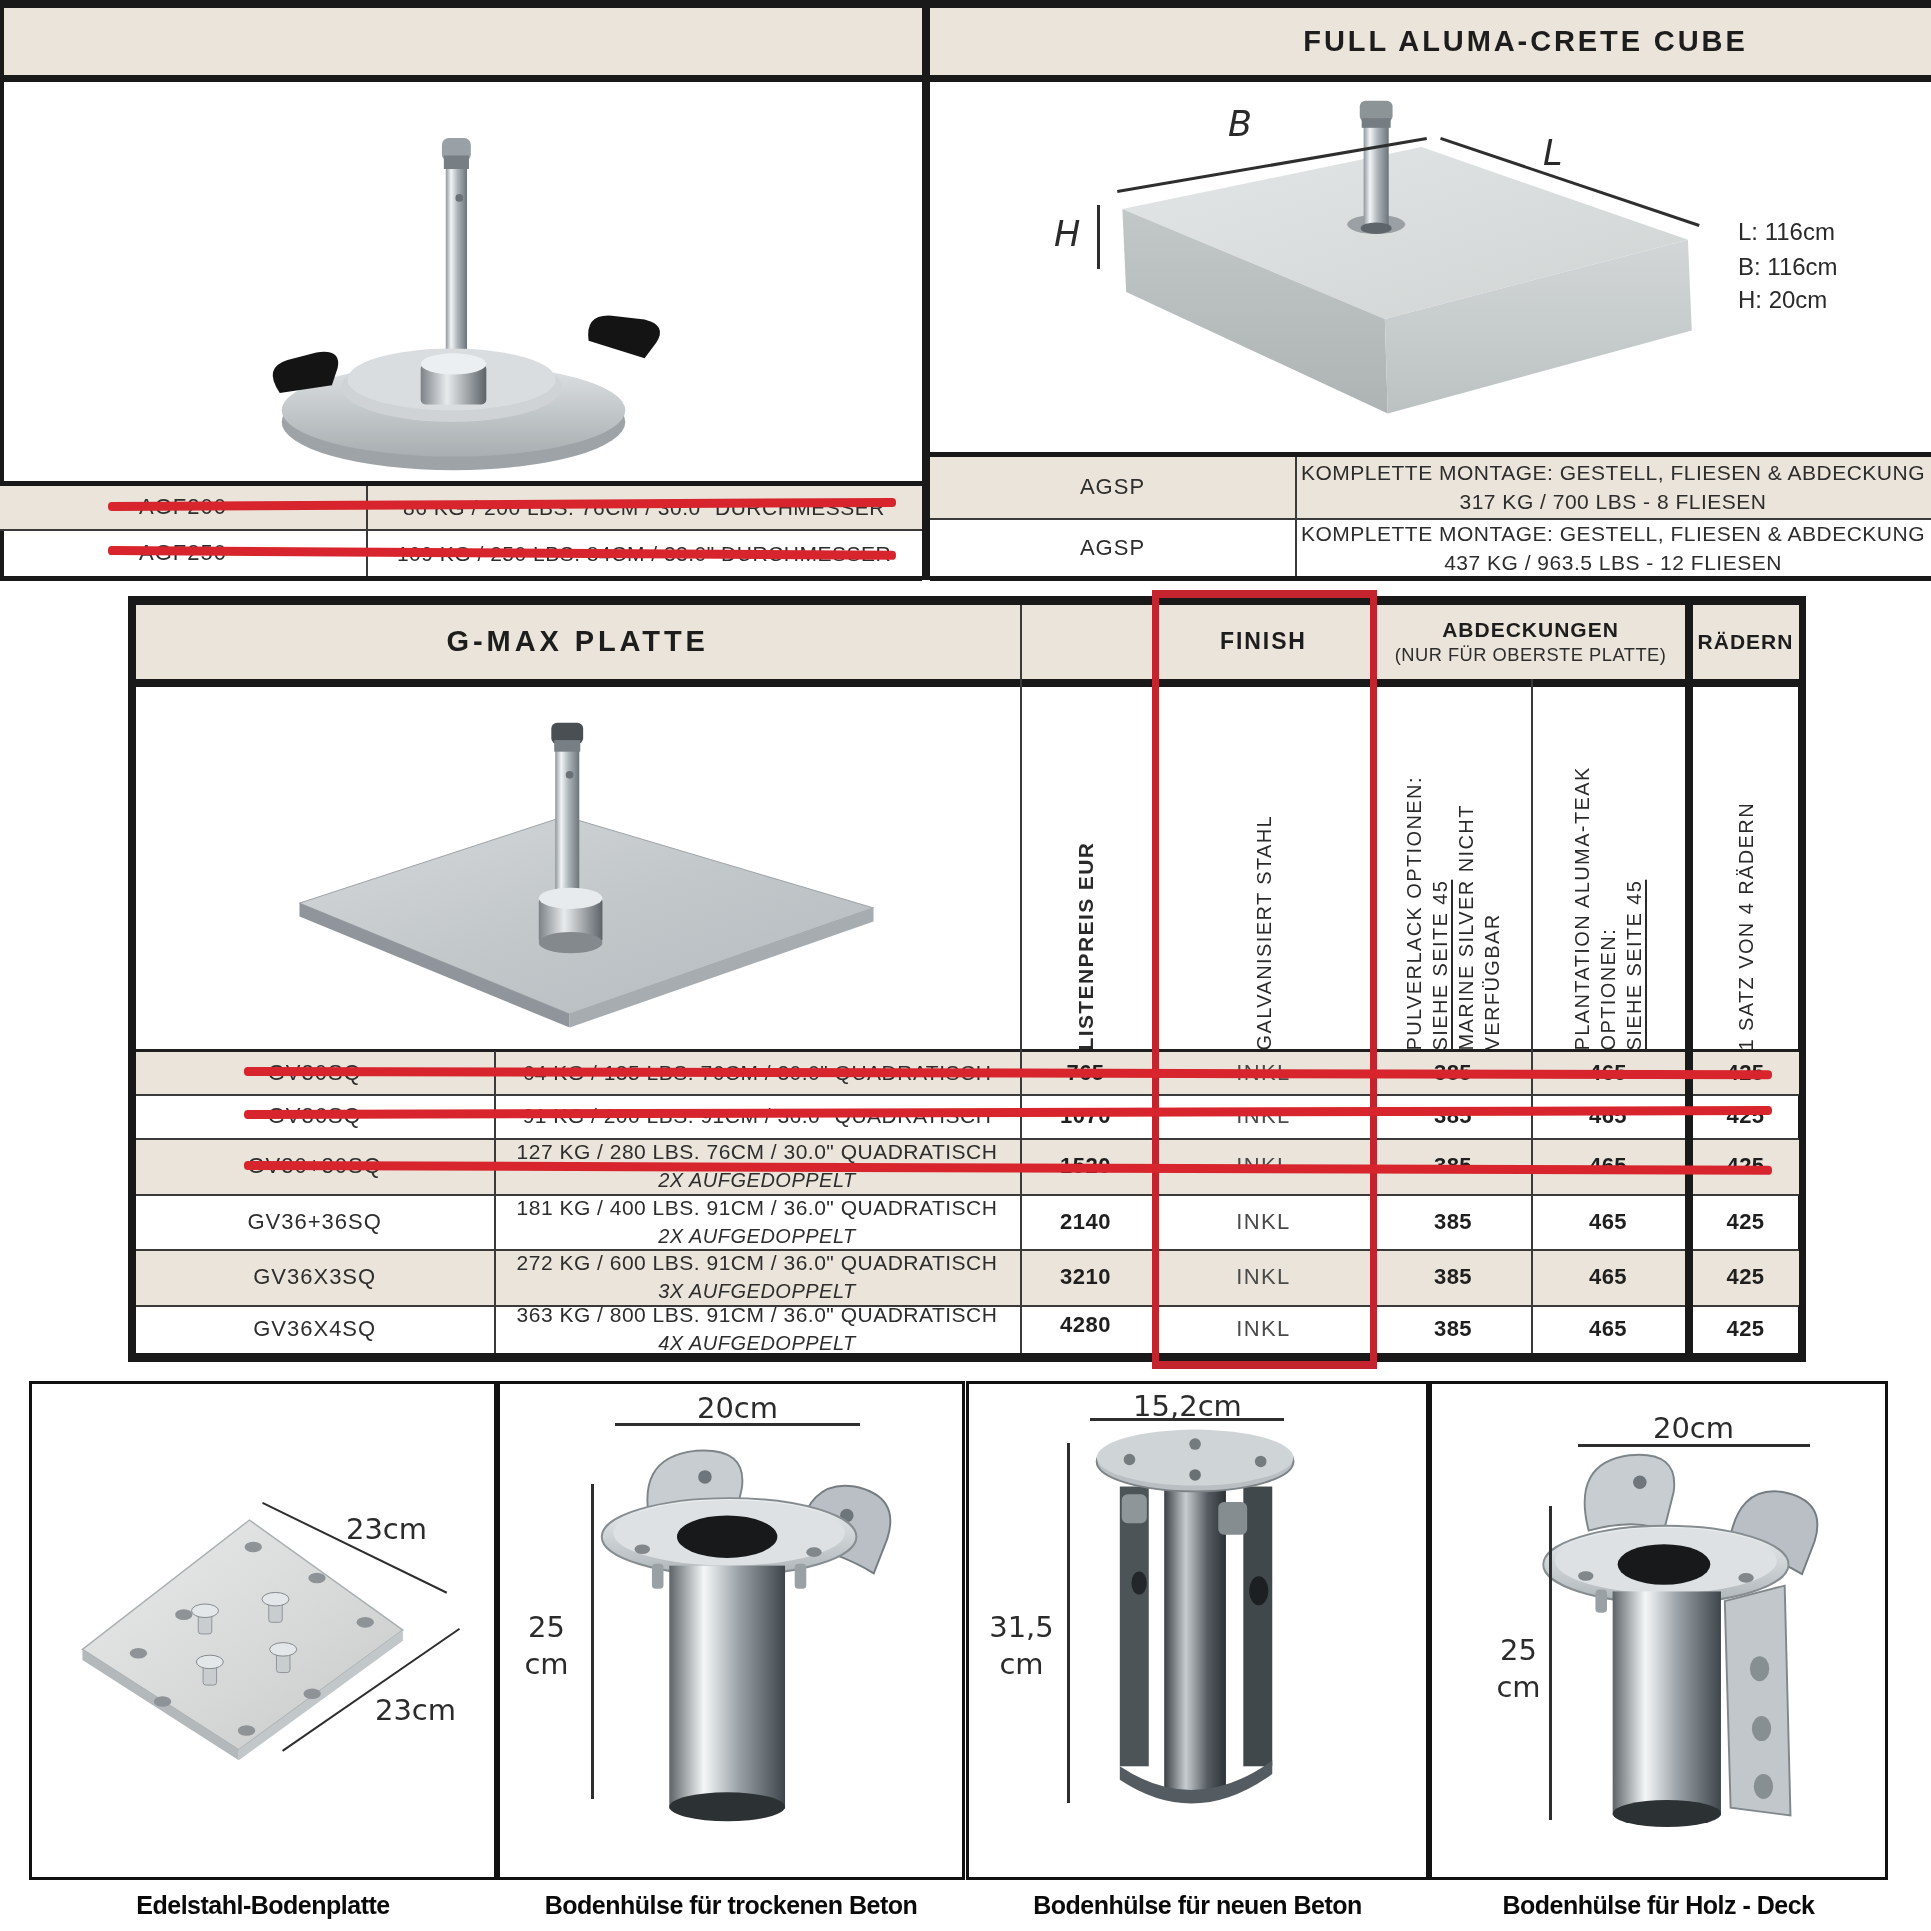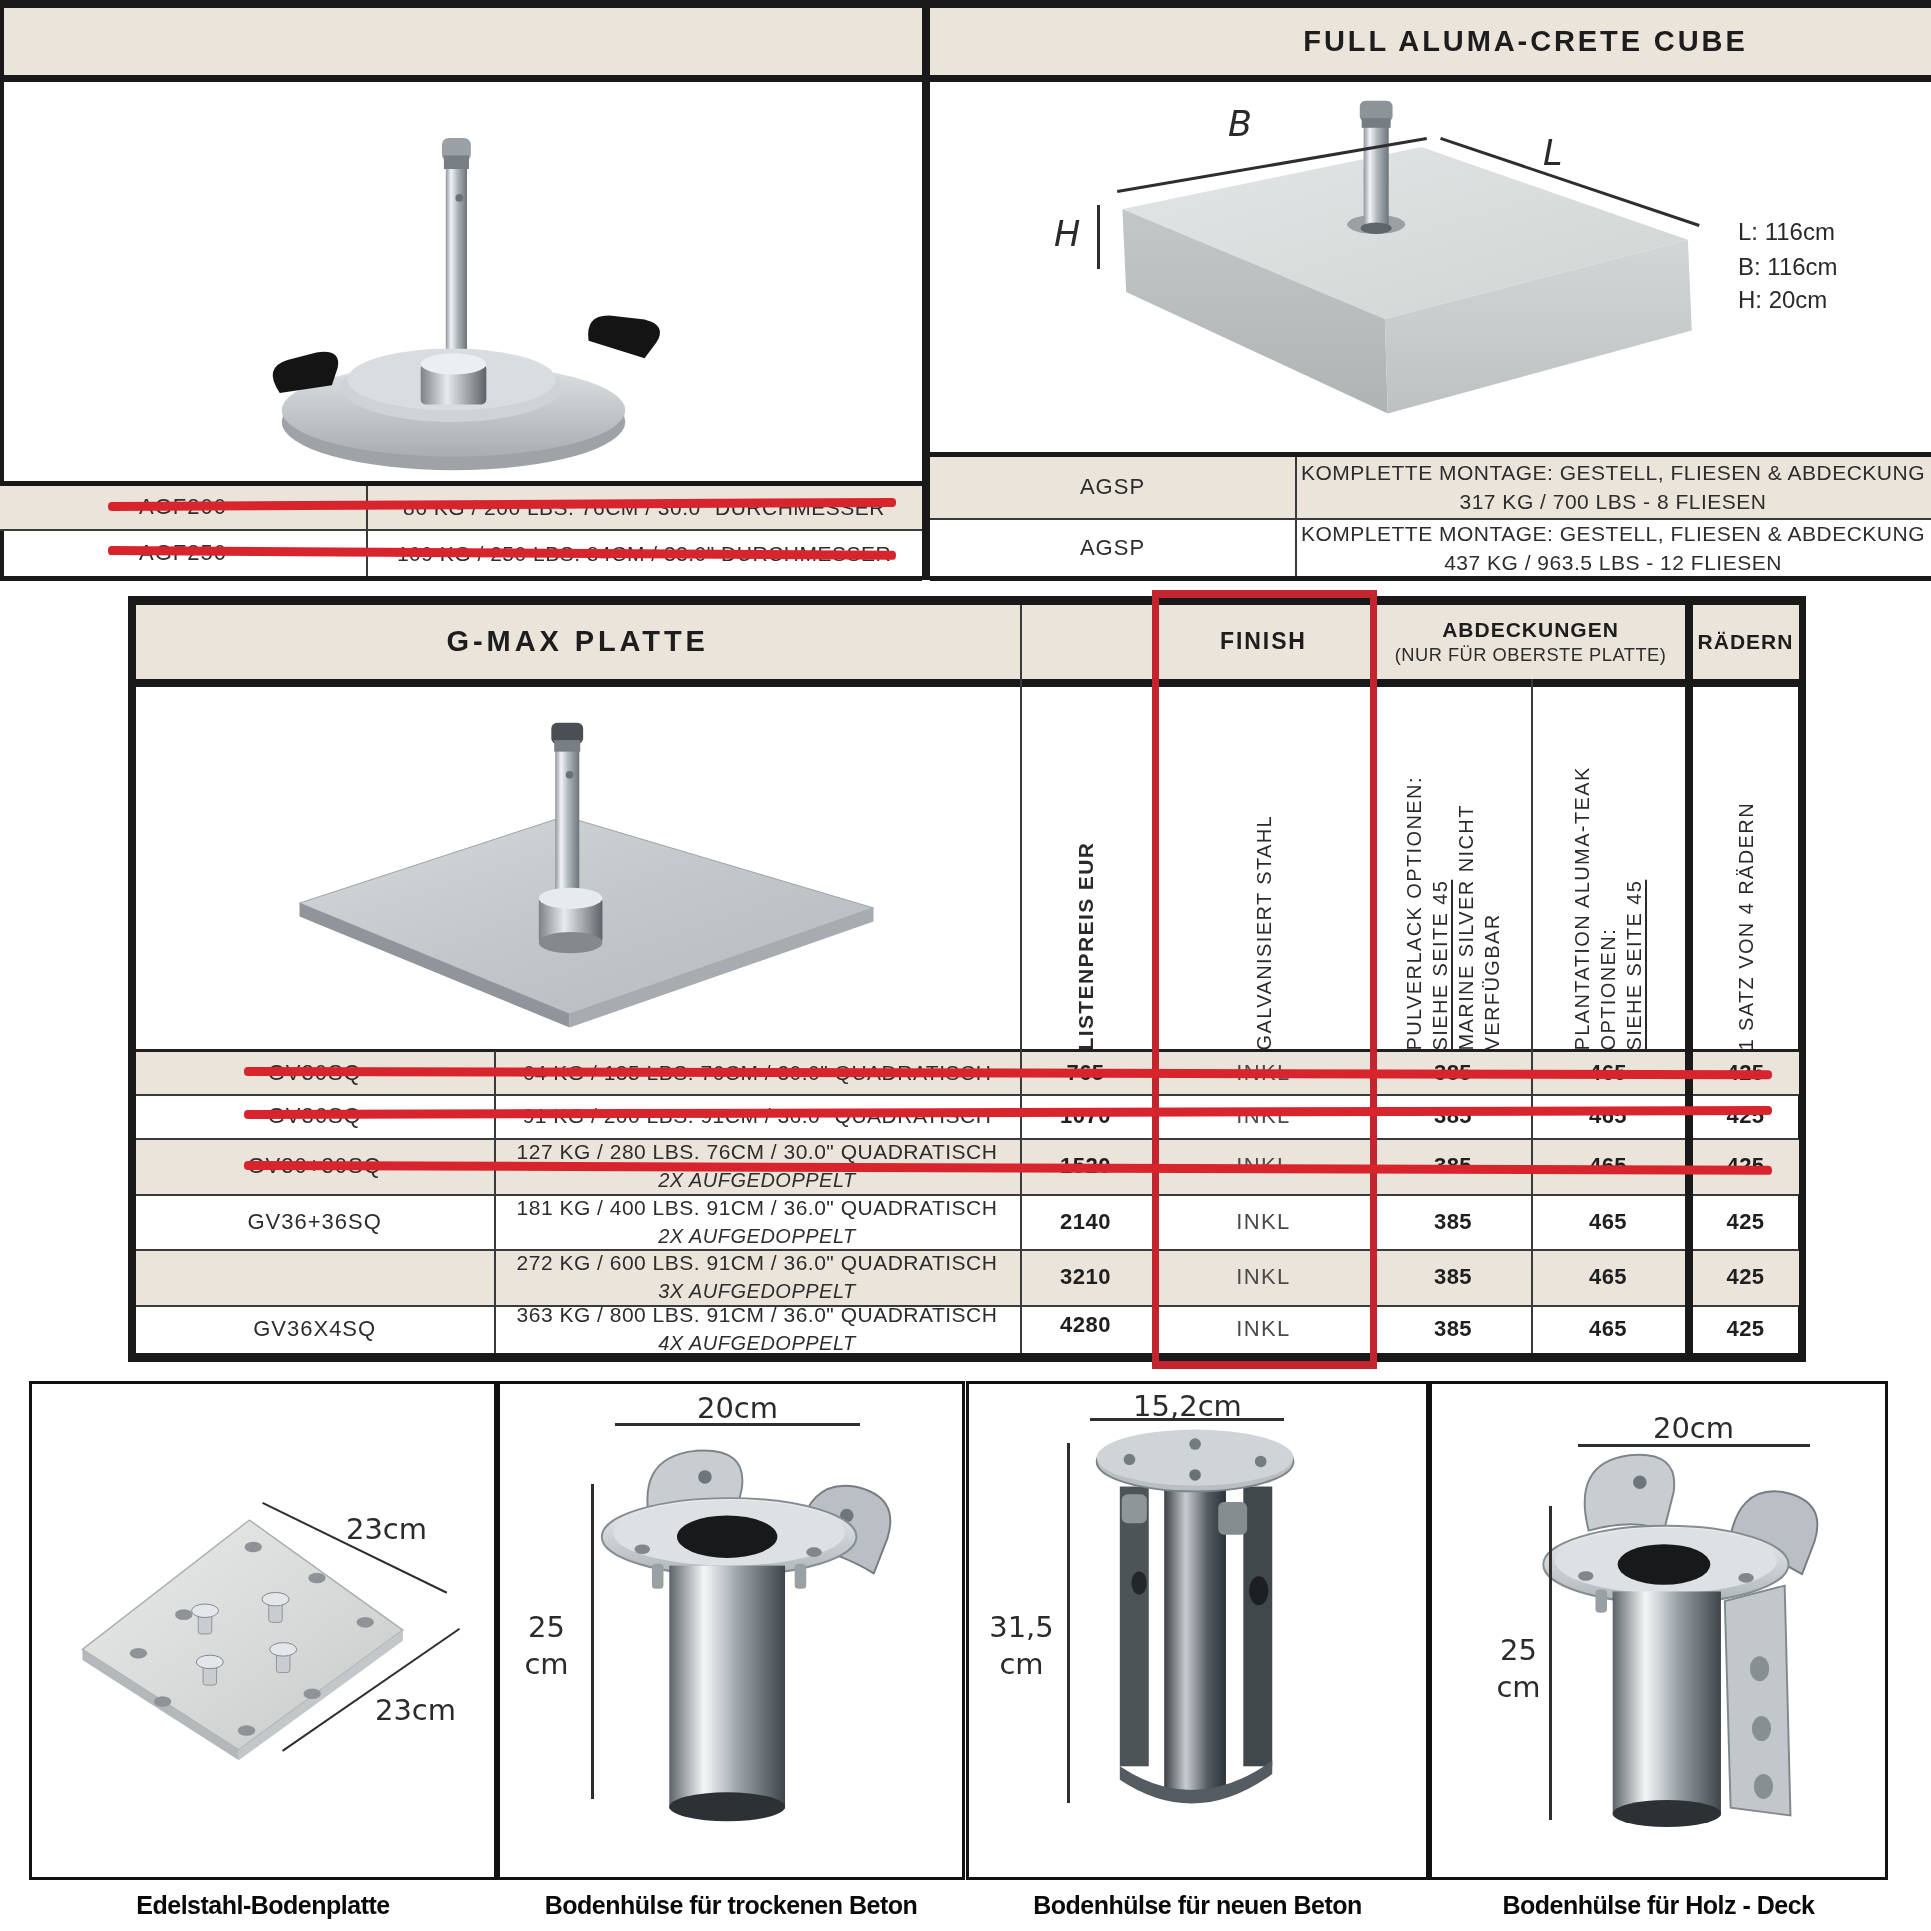--- a/index.html
+++ b/index.html
@@ -255,20 +255,21 @@
     <div class="cell col" style="left:366px;top:598px;width:526px;height:55px;">
       <div class="desc">181 KG / 400 LBS. 91CM / 36.0" QUADRATISCH</div>
       <div class="desc ital">2X AUFGEDOPPELT</div>
     </div>
     <div class="cell num" style="left:892px;top:598px;width:131px;height:55px;">2140</div>
     <div class="cell inkl" style="left:1023px;top:598px;width:225px;height:55px;">INKL</div>
     <div class="cell num" style="left:1248px;top:598px;width:154px;height:55px;">385</div>
     <div class="cell num" style="left:1403px;top:598px;width:154px;height:55px;">465</div>
     <div class="cell num" style="left:1565px;top:598px;width:105px;height:55px;">425</div>
 
+    <div class="cell code" style="left:7.7px;top:653px;width:358px;height:56px;">GV36X3SQ</div>
     <div class="cell col" style="left:366px;top:653px;width:526px;height:56px;">
       <div class="desc">272 KG / 600 LBS. 91CM / 36.0" QUADRATISCH</div>
       <div class="desc ital">3X AUFGEDOPPELT</div>
     </div>
     <div class="cell num" style="left:892px;top:653px;width:131px;height:56px;">3210</div>
     <div class="cell inkl" style="left:1023px;top:653px;width:225px;height:56px;">INKL</div>
     <div class="cell num" style="left:1248px;top:653px;width:154px;height:56px;">385</div>
     <div class="cell num" style="left:1403px;top:653px;width:154px;height:56px;">465</div>
     <div class="cell num" style="left:1565px;top:653px;width:105px;height:56px;">425</div>
 

